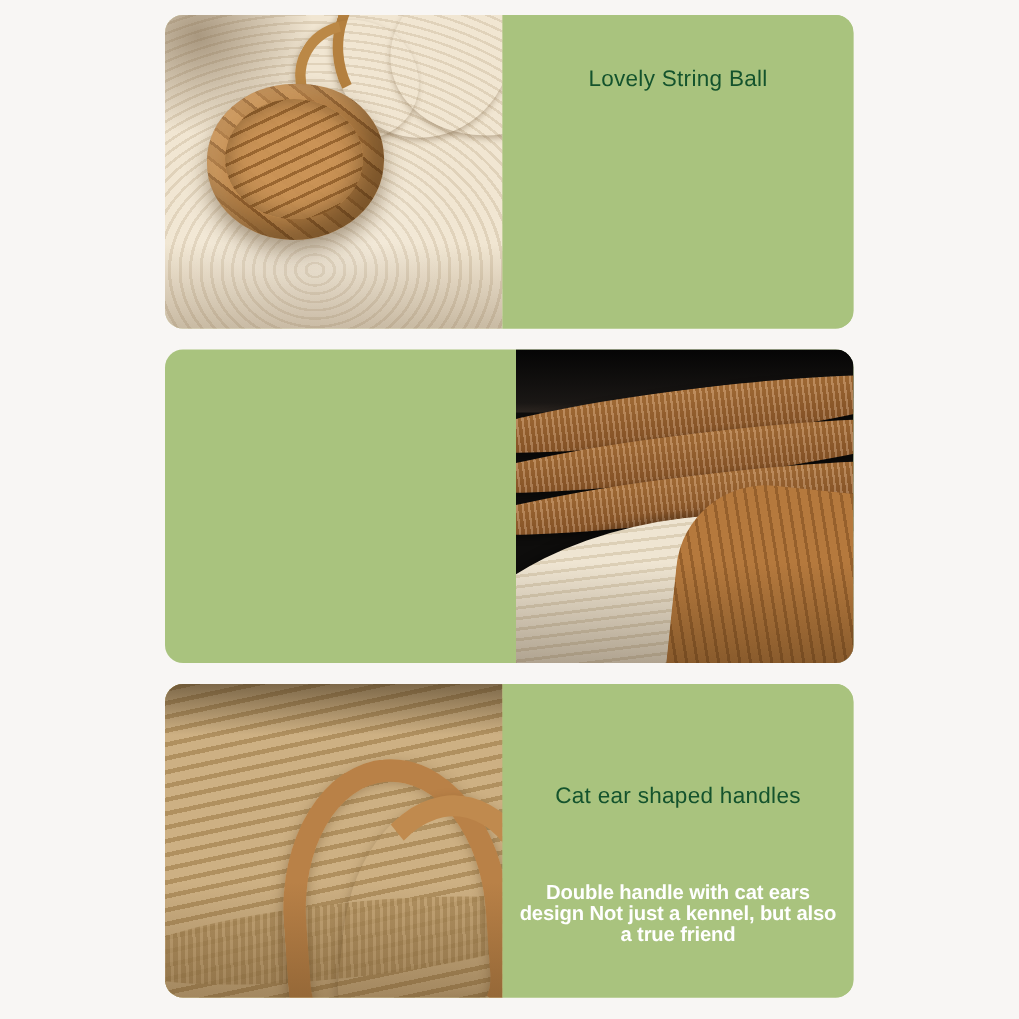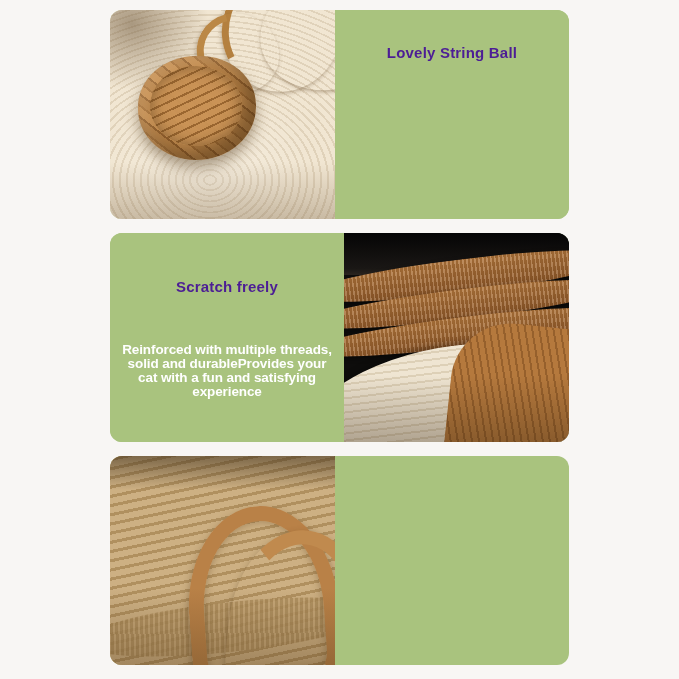--- a/index.html
+++ b/index.html
@@ -52,22 +52,22 @@
     box-sizing: border-box;
     padding: 0;
   }
   .cap-title {
     position: absolute;
     left: 0;
     right: 0;
     top: 34px;
     text-align: center;
     font-size: 15px;
-    font-weight: bold;
-    color: #4c1d95;
+    font-weight: normal;
+    color: #14532d;
     letter-spacing: 0.2px;
   }
   .cap-body {
     position: absolute;
     left: 8px;
     right: 8px;
     top: 104px;
     text-align: center;
     font-size: 13.5px;
     font-weight: bold;
@@ -286,29 +286,29 @@
   <div class="panel panel2 reverse">
     <div class="photo photo2">
       <div class="p2-dark"></div>
       <div class="p2-band b1"></div>
       <div class="p2-band b2"></div>
       <div class="p2-band b3"></div>
       <div class="p2-cream"></div>
       <div class="p2-brown-right"></div>
       <div class="p2-shadow"></div>
     </div>
-    <div class="caption">
-      <div class="cap-title">Scratch freely</div>
-      <div class="cap-body">Reinforced with multiple threads, solid and durableProvides your cat with a fun and satisfying experience</div>
-    </div>
   </div>
 
   <div class="panel panel3">
     <div class="photo photo3">
       <div class="p3-topdark"></div>
       <div class="p3-rim"></div>
       <div class="handle"></div>
       <div class="handle2"></div>
       <div class="p3-shadow"></div>
     </div>
+    <div class="caption">
+      <div class="cap-title">Cat ear shaped handles</div>
+      <div class="cap-body">Double handle with cat ears design Not just a kennel, but also a true friend</div>
+    </div>
   </div>
 
 </div>
 
 </body></html>

